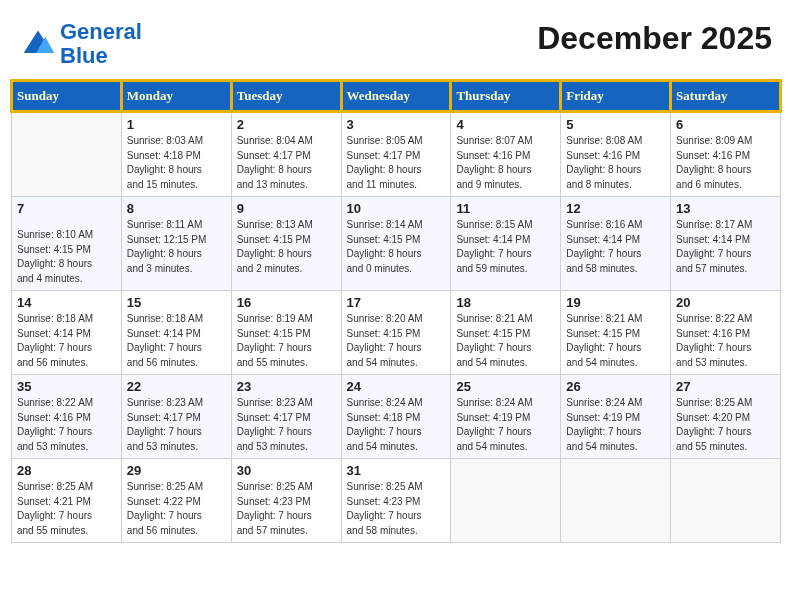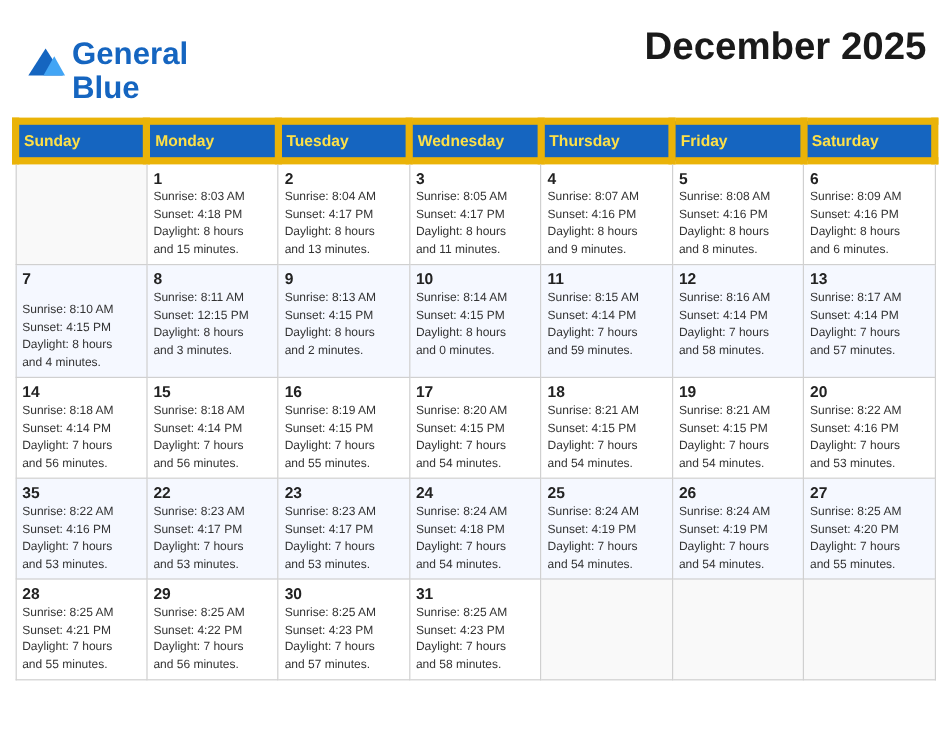--- a/index.html
+++ b/index.html
@@ -14,25 +14,24 @@
       display: flex;
       justify-content: space-between;
       align-items: flex-start;
       padding: 10px 10px 5px 10px;
     }
     .logo {
       display: flex;
       align-items: center;
     }
     .logo-text {
-      font-size: 26px;
+      font-size: 22px;
       font-weight: bold;
       color: #1a1a1a;
       line-height: 1.1;
-      margin-top: 10px;
     }
     .logo-text .blue { color: #1565c0; }
     .logo-icon {
       width: 36px;
       height: 36px;
       margin-right: 4px;
     }
     .title-area {
       text-align: left;
     }
@@ -45,26 +44,27 @@
       font-size: 14px;
       color: #555;
     }
     .calendar {
       width: 100%;
       border-collapse: collapse;
       margin-top: 6px;
     }
     .calendar th {
       background: #1565c0;
-      color: #fde047;
+      color: #fef9c3;
       font-size: 13px;
       font-weight: bold;
       padding: 6px 4px;
       text-align: left;
-      border: 6px solid #eab308;
+      border: 3px solid #eab308;
+      font-family: Liberation Serif, serif;
     }
     .calendar td {
       border: 1px solid #d0d0d0;
       vertical-align: top;
       padding: 4px 5px;
       width: 110px;
       min-height: 80px;
       font-size: 10.5px;
       color: #333;
       background: #fff;

